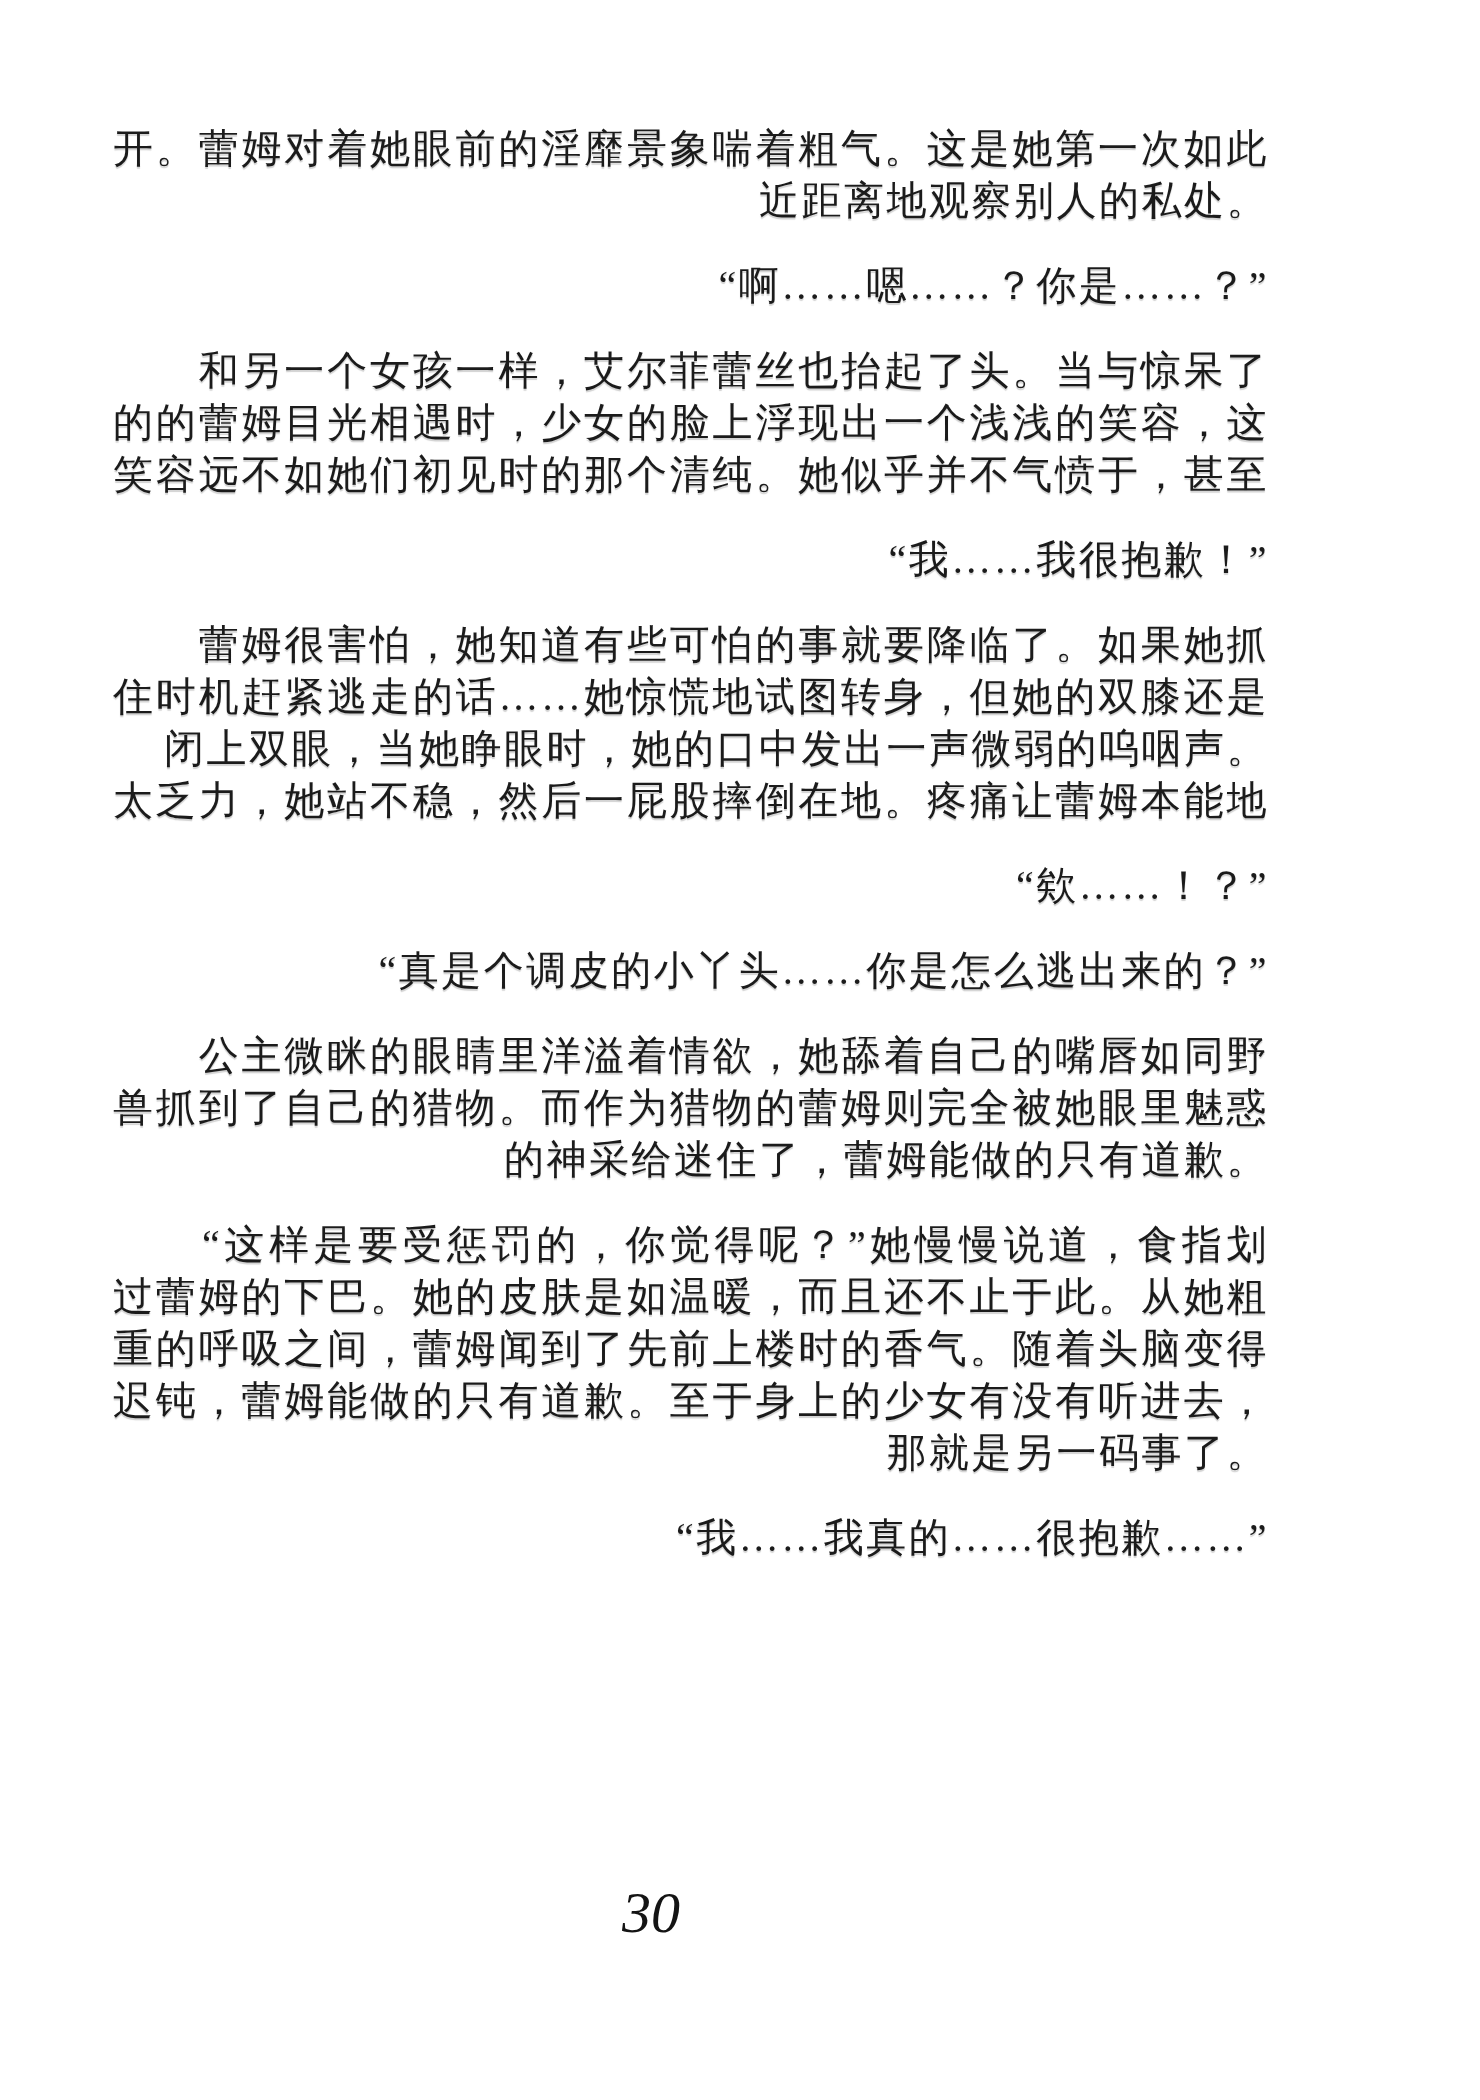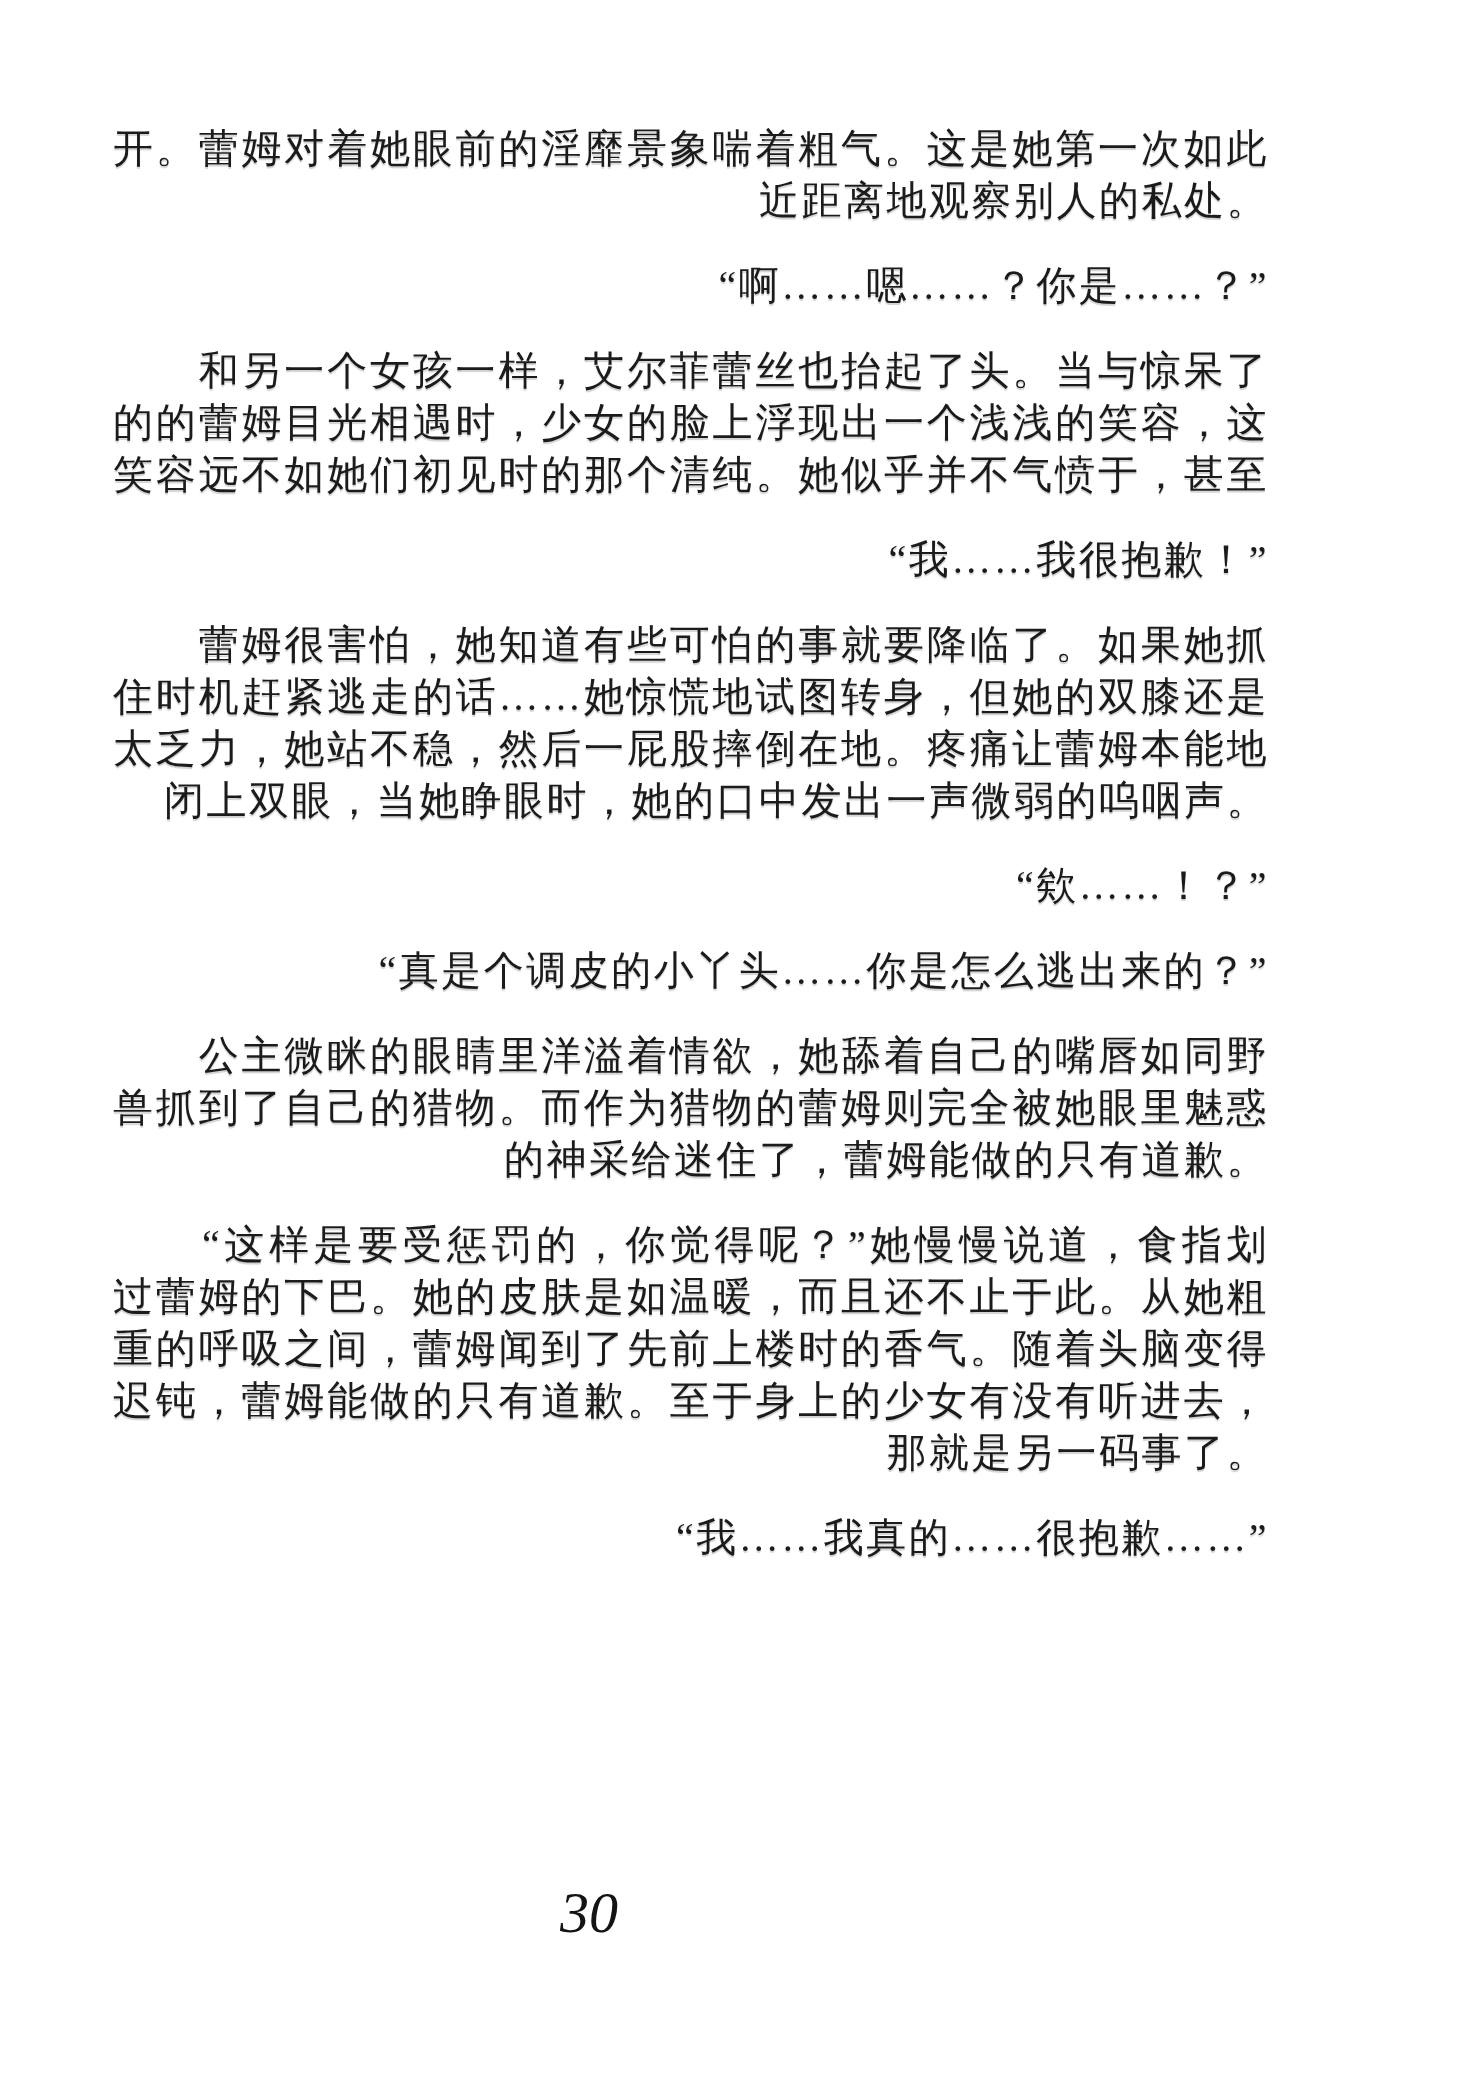--- a/index.html
+++ b/index.html
@@ -35,21 +35,21 @@
   }
   .line.just {
     text-align: justify;
     text-align-last: justify;
   }
   .page-number {
     position: absolute;
     left: 560px;
     top: 1884px;
     width: 120px;
-    text-align: left;
+    text-align: right;
     font-style: italic;
     font-size: 58px;
     line-height: 58px;
     color: #141414;
   }
 </style>
 </head>
 <body>
 
 <div class="page">
@@ -65,22 +65,22 @@
         <div class="line just">　　和另一个女孩一样，艾尔菲蕾丝也抬起了头。当与惊呆了</div>
         <div class="line just">的的蕾姆目光相遇时，少女的脸上浮现出一个浅浅的笑容，这</div>
         <div class="line just">笑容远不如她们初见时的那个清纯。她似乎并不气愤于，甚至</div>
       </div>
       <div class="block dialogue">
         <div class="line">　　“我……我很抱歉！”</div>
       </div>
       <div class="block paragraph">
         <div class="line just">　　蕾姆很害怕，她知道有些可怕的事就要降临了。如果她抓</div>
         <div class="line just">住时机赶紧逃走的话……她惊慌地试图转身，但她的双膝还是</div>
+        <div class="line">闭上双眼，当她睁眼时，她的口中发出一声微弱的呜咽声。</div>
         <div class="line just">太乏力，她站不稳，然后一屁股摔倒在地。疼痛让蕾姆本能地</div>
-        <div class="line">闭上双眼，当她睁眼时，她的口中发出一声微弱的呜咽声。</div>
       </div>
       <div class="block dialogue">
         <div class="line">　　“欸……！？”</div>
       </div>
       <div class="block dialogue">
         <div class="line">　　“真是个调皮的小丫头……你是怎么逃出来的？”</div>
       </div>
       <div class="block paragraph">
         <div class="line just">　　公主微眯的眼睛里洋溢着情欲，她舔着自己的嘴唇如同野</div>
         <div class="line just">兽抓到了自己的猎物。而作为猎物的蕾姆则完全被她眼里魅惑</div>

